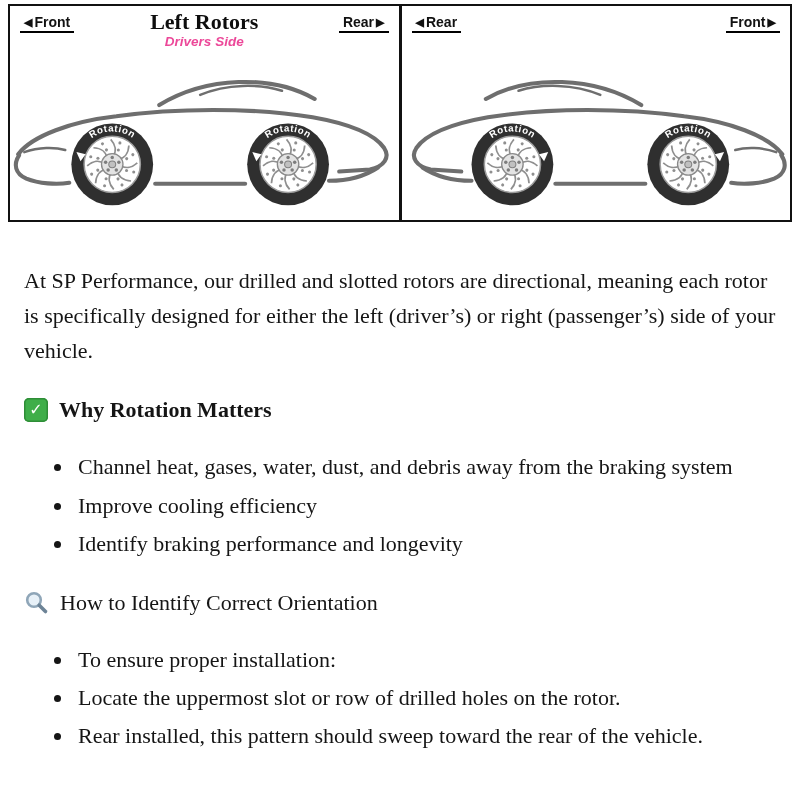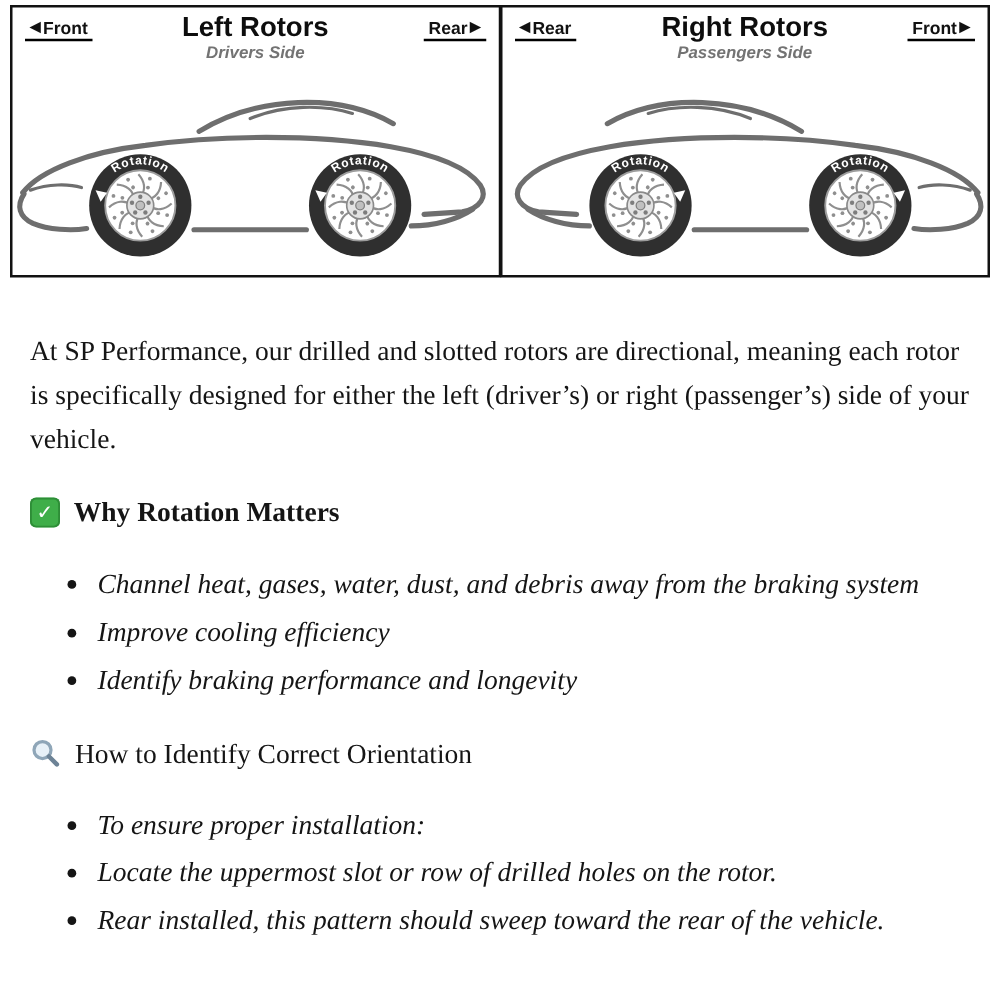--- a/index.html
+++ b/index.html
@@ -11,38 +11,38 @@
   .panel{flex:1;border:2px solid #111;background:#fff;box-sizing:border-box;}
   .panel + .panel{margin-left:-1px;}
   .panel-header{position:relative;height:46px;padding-top:4px;}
   .dir-label{position:absolute;top:8px;font-family:"Liberation Sans",sans-serif;
     font-weight:bold;font-size:14px;border-bottom:2px solid #000;padding:0 4px 1px;
     display:inline-flex;align-items:center;gap:2px;color:#111;}
   .dir-left{left:10px;}
   .dir-right{right:10px;}
   .arrow-glyph{font-size:11px;line-height:1;}
   .panel-titles{text-align:center;}
-  .panel-title{font-family:Liberation Sans, sans-serif;font-weight:bold;font-size:22px;line-height:1.1;color:#0d0d0d;}
-  .panel-subtitle{font-family:"Liberation Sans",sans-serif;font-weight:bold;font-style:italic;font-size:13.5px;color:#737373;}
+  .panel-title{font-family:Liberation Serif, serif;font-weight:bold;font-size:22px;line-height:1.1;color:#0d0d0d;}
+  .panel-subtitle{font-family:"Liberation Sans",sans-serif;font-weight:bold;font-style:italic;font-size:13.5px;color:#ec4899;}
   .car-svg{display:block;width:100%;height:auto;}
   .rot-text{fill:#ffffff;font-family:"Liberation Sans",sans-serif;font-weight:bold;font-size:9.5px;letter-spacing:0.6px;}
 
   
   .content{padding:16px 16px 0;font-size:22px;line-height:1.6;}
   .intro{margin:25px 0 22px;}
   .sec-heading{display:flex;align-items:center;gap:11px;font-size:22px;margin:24px 0 22px;}
   .sec-heading.bold{font-weight:bold;}
   .sec-heading.regular{font-weight:normal;margin-top:11px;}
   .check-icon{width:24px;height:24px;background:#3fae49;border-radius:5px;flex:0 0 auto;
     display:inline-flex;align-items:center;justify-content:center;color:#fff;
     font-family:"DejaVu Sans",sans-serif;font-weight:bold;font-size:16px;
     box-shadow:inset 0 0 0 1.5px #2e8d37;}
   .mag-icon{flex:0 0 auto;display:inline-block;}
   .lead{margin:20px 0 14px;}
-  ul{margin:6px 0 24px;padding-left:50px;font-style:italic;}
+  ul{margin:6px 0 24px;padding-left:50px;}
   li{margin:3px 0;padding-left:4px;}
 </style>
 </head>
 <body>
 
 <div class="page">
 
   <div class="diagram">
 
     <div class="panel">
@@ -117,24 +117,20 @@
         <polygon points="237,94 246,96 241,103" fill="#ffffff"></polygon>
       </svg>
     </div>
 
     <div class="panel">
       <div class="panel-header">
         <span class="dir-label dir-left">
           <span class="arrow-glyph">◀</span>
           <span>Rear</span>
         </span>
-        <div class="panel-titles">
-          <div class="panel-title">Right Rotors</div>
-          <div class="panel-subtitle">Passengers Side</div>
-        </div>
         <span class="dir-label dir-right">
           <span>Front</span>
           <span class="arrow-glyph">▶</span>
         </span>
       </div>
 
       <svg class="car-svg" viewBox="0 0 380 160">
         <use href="#car-art" transform="translate(380,0) scale(-1,1)"></use>
         <text class="rot-text">
           <textPath href="#arc-108" startOffset="50%" text-anchor="middle">Rotation</textPath>

